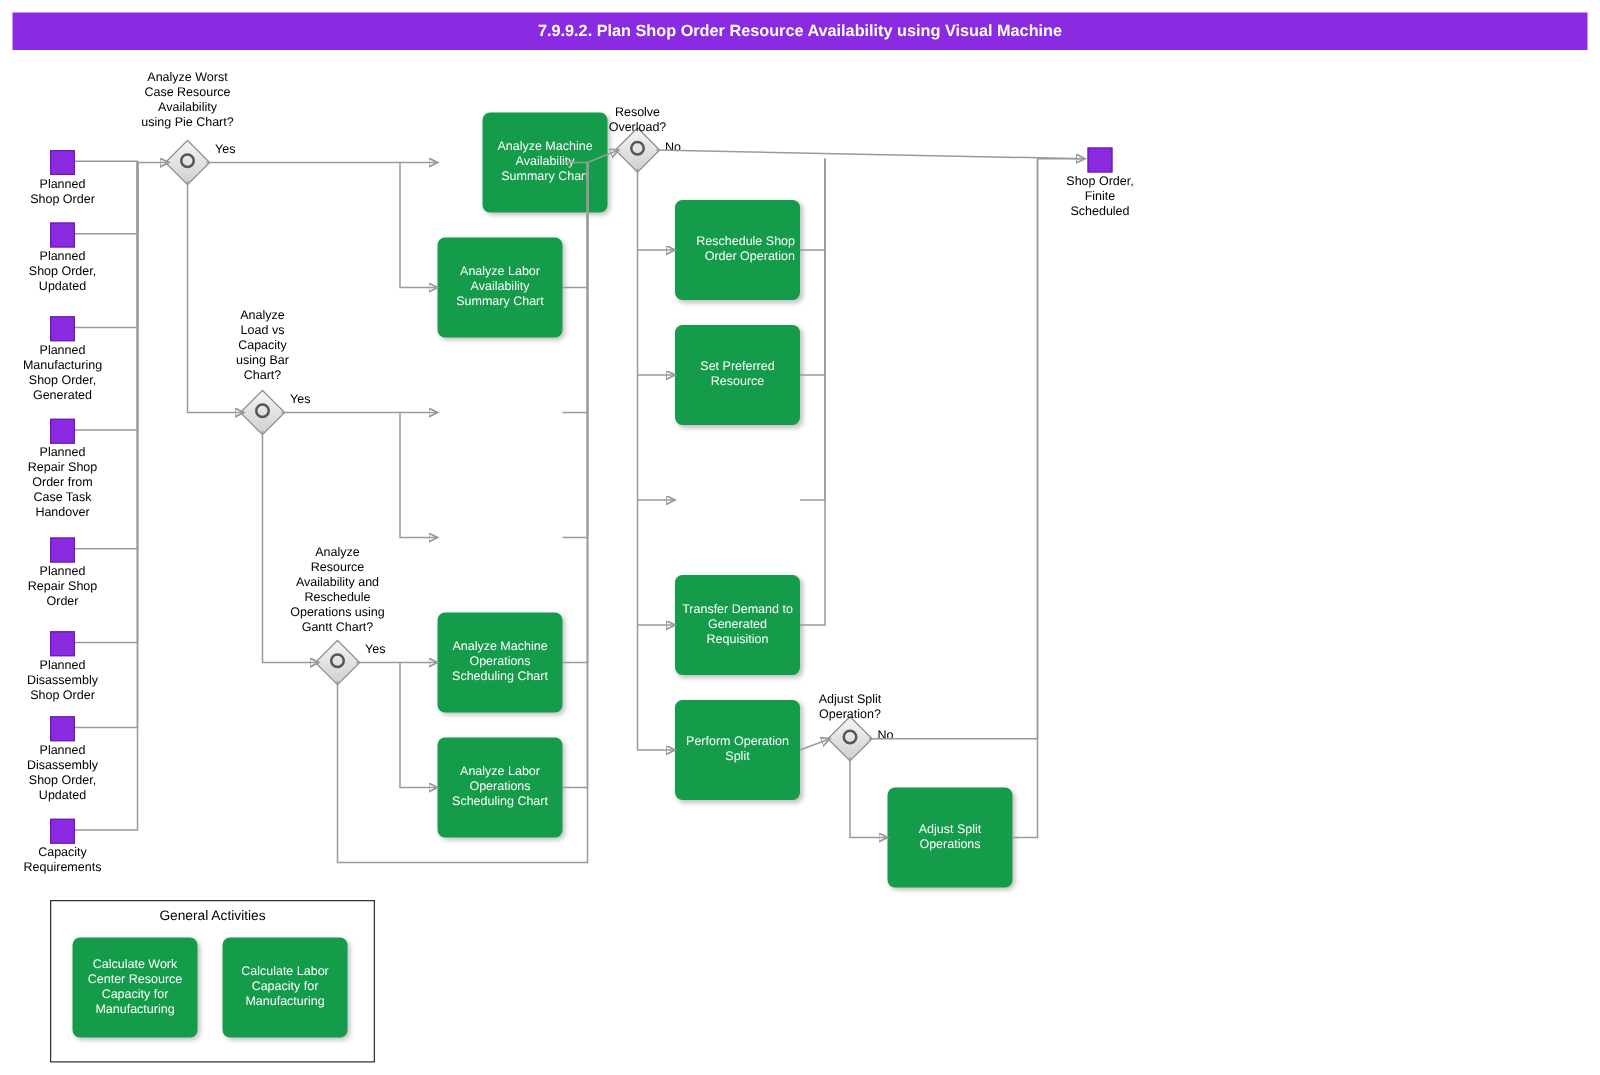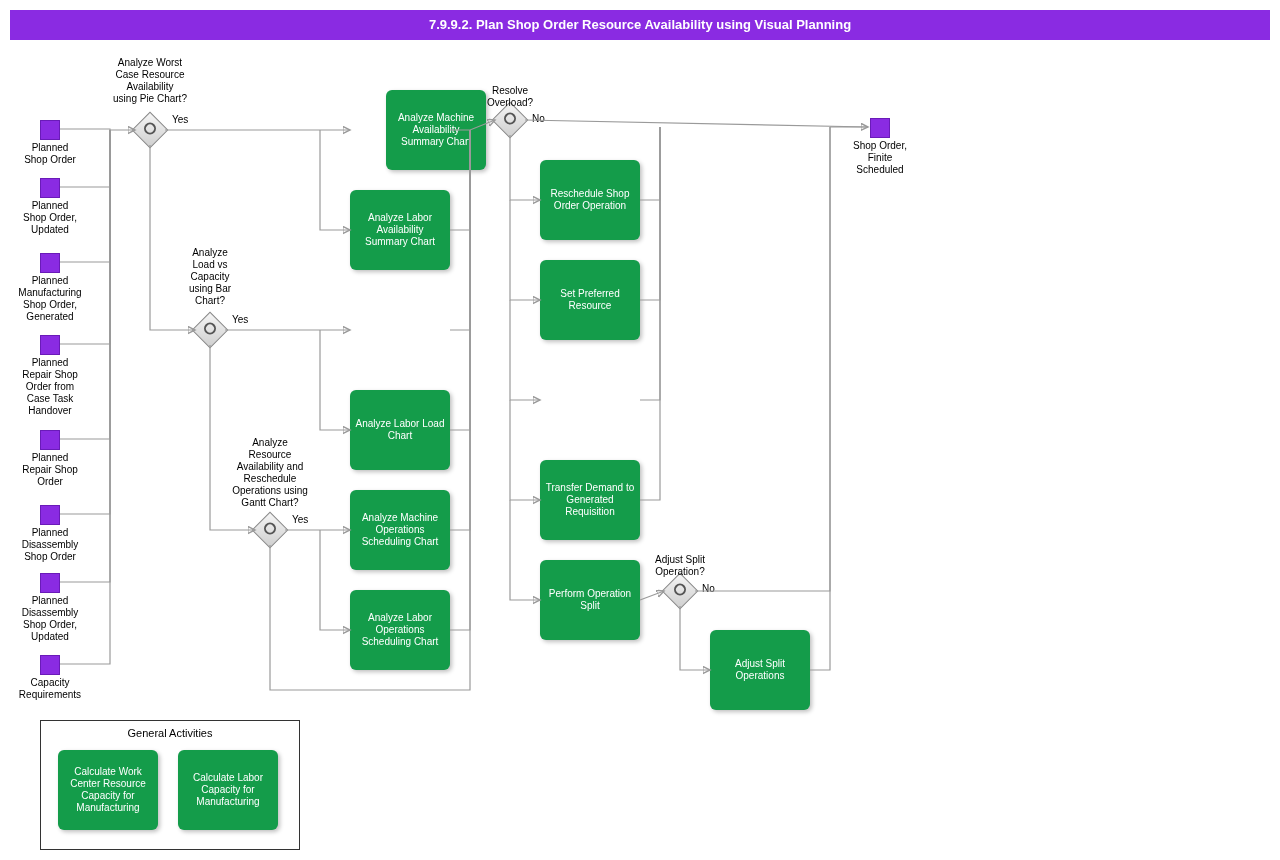--- a/index.html
+++ b/index.html
@@ -107,21 +107,21 @@
     fill: none;
     stroke: #9a9a9a;
     stroke-width: 1.2;
   }
 </style>
 </head>
 <body>
 
 <div class="canvas">
 
-  <div class="title-bar">7.9.9.2. Plan Shop Order Resource Availability using Visual Planning</div>
+  <div class="title-bar">7.9.9.2. Plan Shop Order Resource Availability using Visual Machine</div>
 
   <div class="start-event" style="left:40px; top:120px;"></div>
   <div class="start-label" style="left:15px; top:142px; width:70px;">Planned<br>Shop Order</div>
 
   <div class="start-event" style="left:40px; top:178px;"></div>
   <div class="start-label" style="left:15px; top:200px; width:70px;">Planned<br>Shop Order,<br>Updated</div>
 
   <div class="start-event" style="left:40px; top:253px;"></div>
   <div class="start-label" style="left:5px; top:275px; width:90px;">Planned<br>Manufacturing<br>Shop Order,<br>Generated</div>
 
@@ -153,31 +153,30 @@
   <div class="branch-label" style="left:232px; top:314px;">Yes</div>
 
   <div class="gateway" style="left:257px; top:517px;">
       <div class="gateway-inner"></div>
     </div>
   <div class="gw-label" style="left:210px; top:437px; width:120px;">Analyze<br>Resource<br>Availability and<br>Reschedule<br>Operations using<br>Gantt Chart?</div>
   <div class="branch-label" style="left:292px; top:514px;">Yes</div>
 
   <div class="activity" style="left:350px; top:90px;margin-left:36px;">Analyze Machine Availability Summary Chart</div>
   <div class="activity" style="left:350px; top:190px;">Analyze Labor Availability Summary Chart</div>
-  <div class="activity" style="left:350px; top:390px;">Analyze Labor Load Chart</div>
   <div class="activity" style="left:350px; top:490px;">Analyze Machine Operations Scheduling Chart</div>
   <div class="activity" style="left:350px; top:590px;">Analyze Labor Operations Scheduling Chart</div>
 
   <div class="gateway" style="left:497px; top:107px;">
       <div class="gateway-inner"></div>
     </div>
   <div class="gw-label" style="left:475px; top:85px; width:70px;">Resolve<br>Overload?</div>
   <div class="branch-label" style="left:532px; top:113px;">No</div>
 
-  <div class="activity" style="left:540px; top:160px;">Reschedule Shop Order Operation</div>
+  <div class="activity" style="left:540px; top:160px;text-align:right;">Reschedule Shop Order Operation</div>
   <div class="activity" style="left:540px; top:260px;">Set Preferred Resource</div>
   <div class="activity" style="left:540px; top:460px;">Transfer Demand to Generated Requisition</div>
   <div class="activity" style="left:540px; top:560px;">Perform Operation Split</div>
 
   <div class="gateway" style="left:667px; top:578px;">
       <div class="gateway-inner"></div>
     </div>
   <div class="gw-label" style="left:640px; top:554px; width:80px;">Adjust Split<br>Operation?</div>
   <div class="branch-label" style="left:702px; top:583px;">No</div>
 

